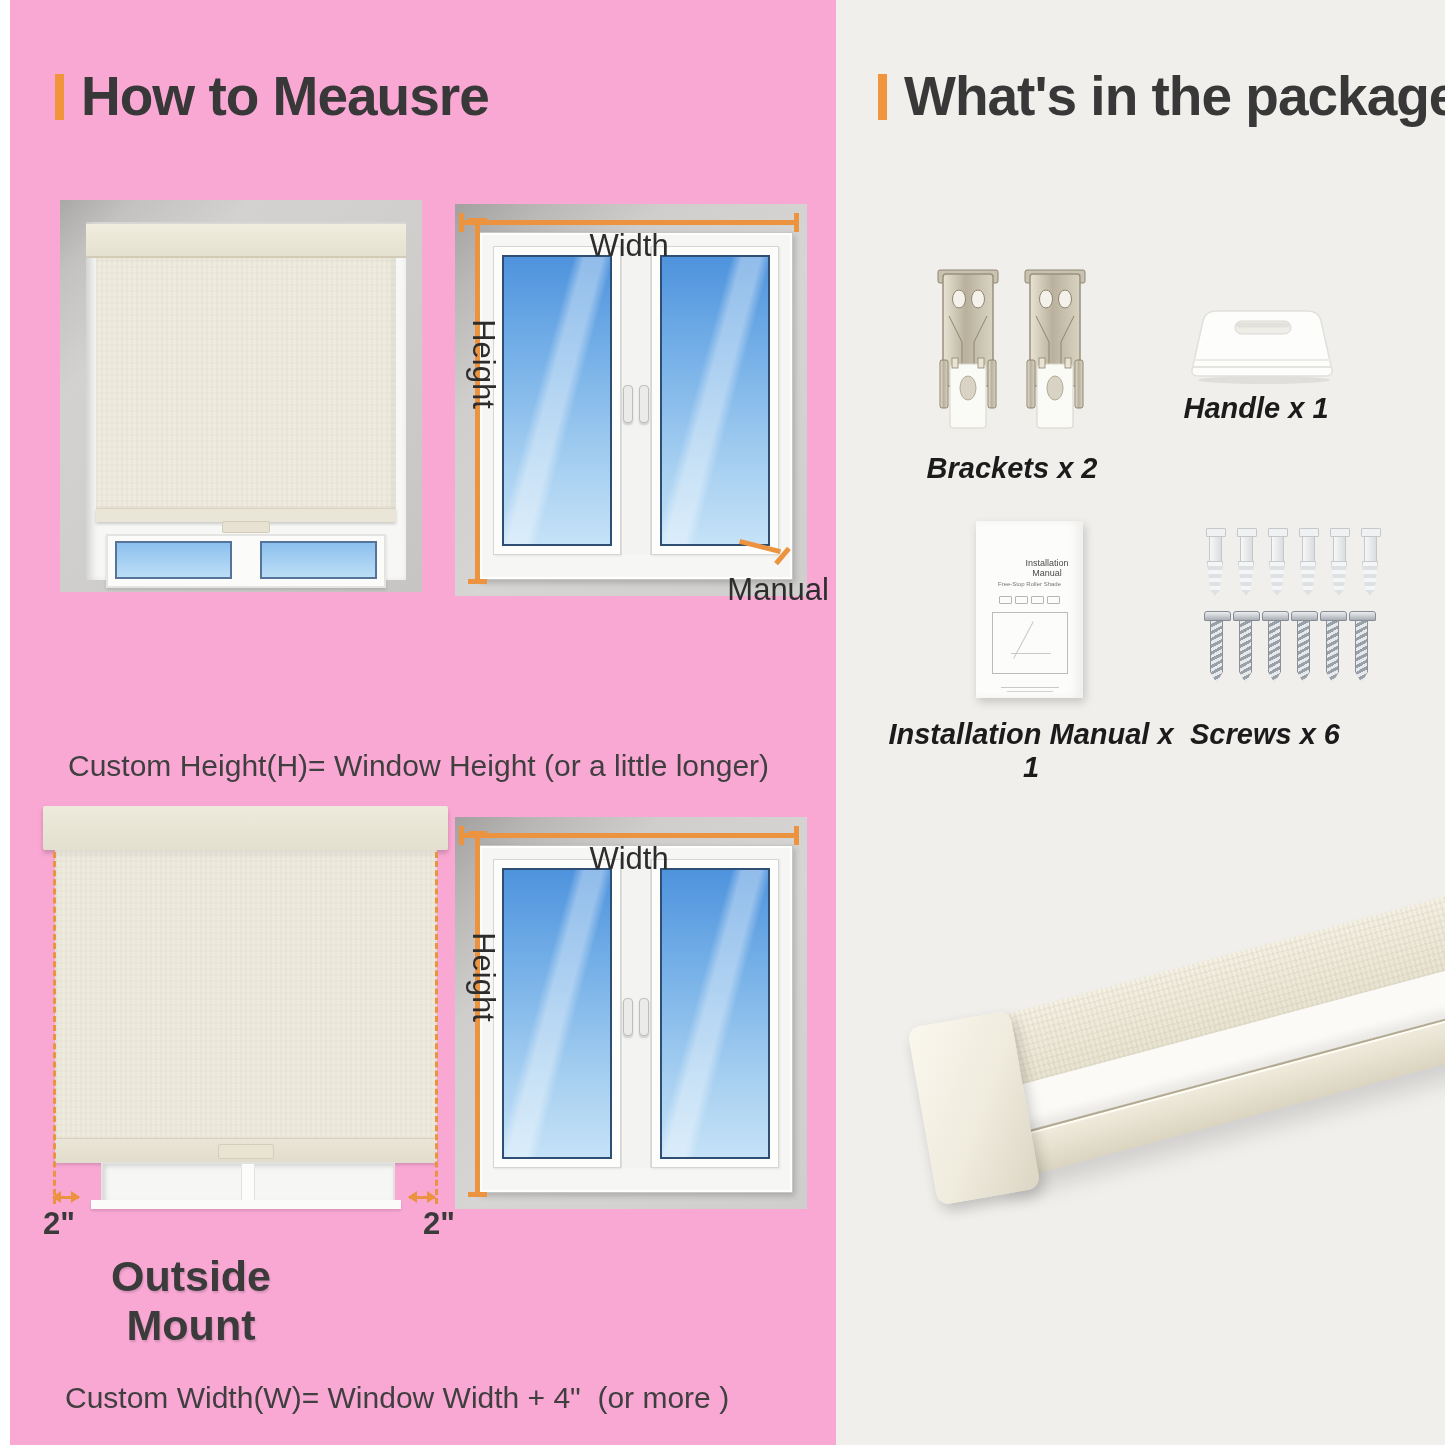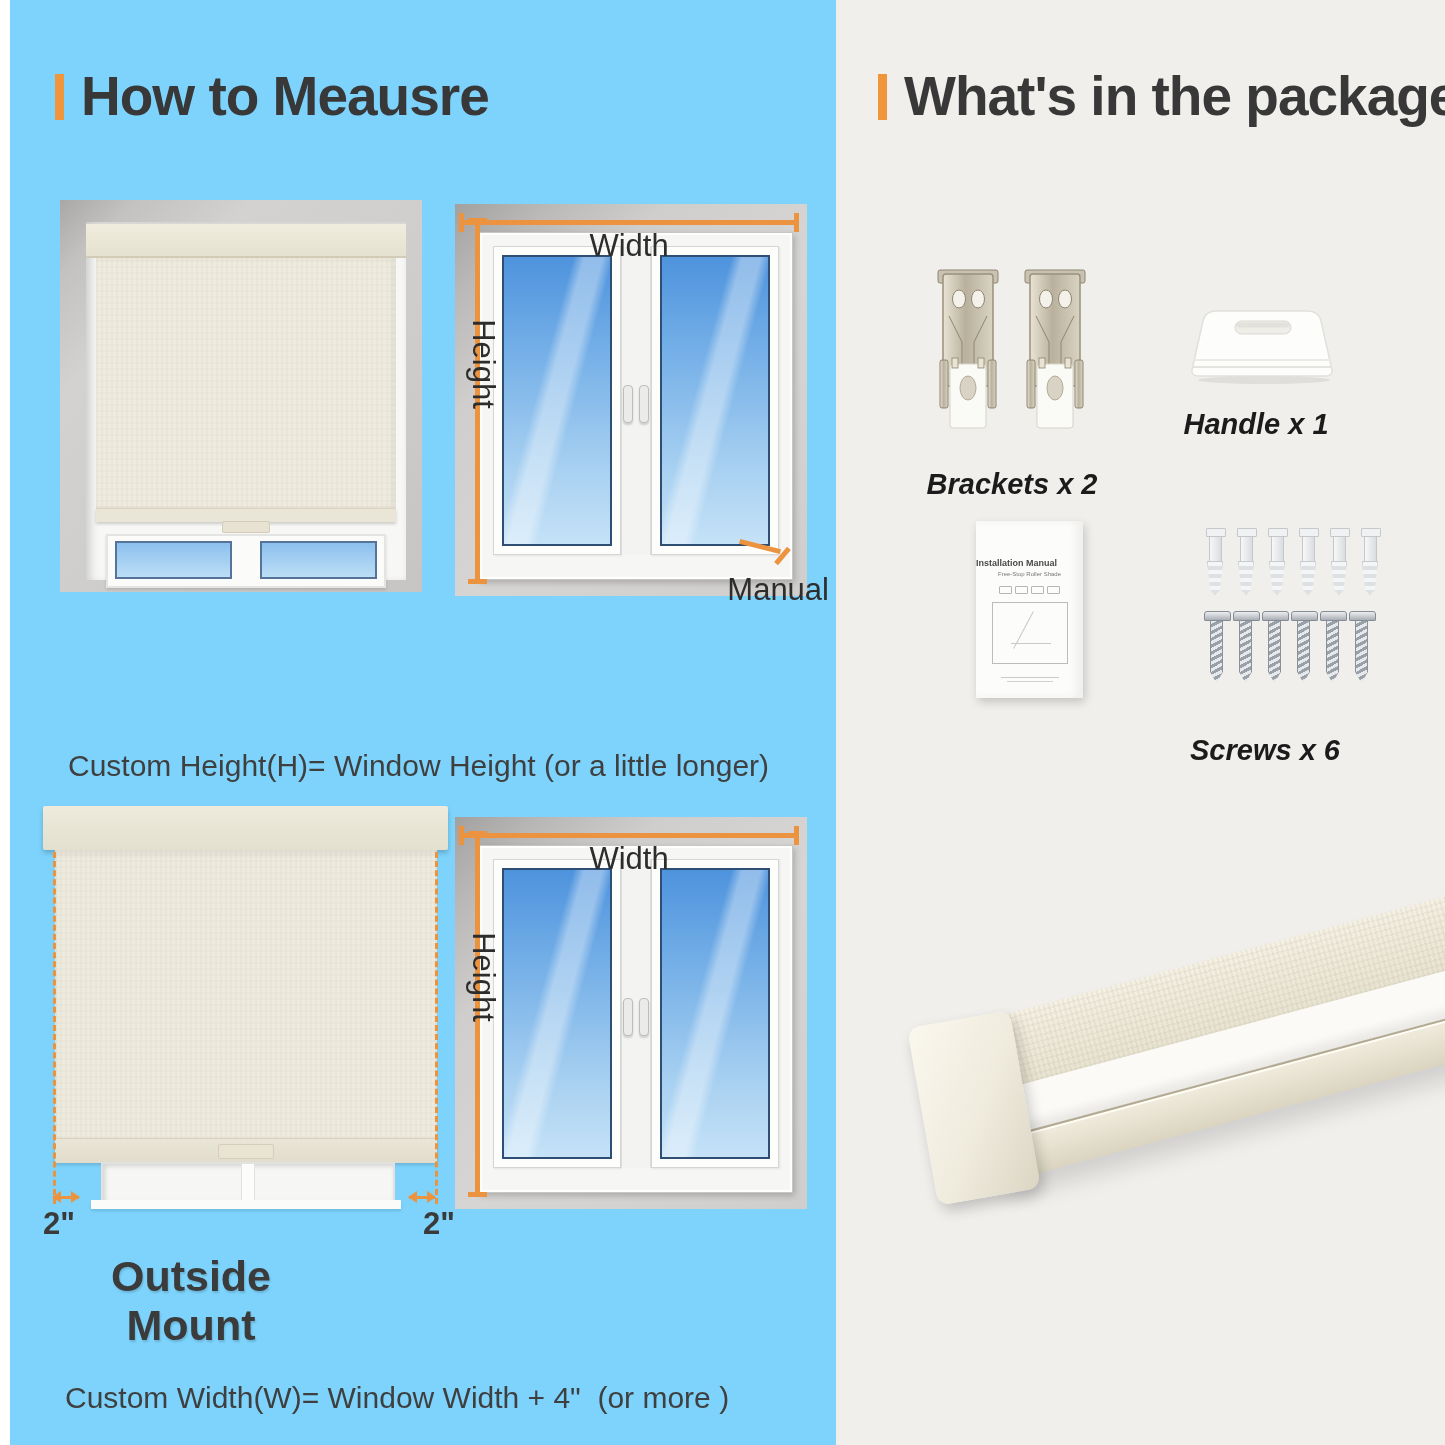--- a/index.html
+++ b/index.html
@@ -1,20 +1,20 @@
 <!DOCTYPE html>
 <html><head>
 <meta charset="utf-8">
 <style>
   html,body{margin:0;padding:0;background:#ffffff;}
   #canvas{position:relative;width:1445px;height:1445px;background:#ffffff;overflow:hidden;
           font-family:"Liberation Sans","DejaVu Sans",sans-serif;}
 
   
-  .panel-left{position:absolute;left:10px;top:0;width:826px;height:1445px;background:#7dd3fc;}
+  .panel-left{position:absolute;left:10px;top:0;width:826px;height:1445px;background:#f9a8d4;}
   .panel-right{position:absolute;left:836px;top:0;width:609px;height:1445px;background:#f1efec;overflow:hidden;}
 
   
   .sec-header{position:absolute;display:flex;align-items:flex-start;}
   .accent-bar{width:9px;height:46px;background:#F0953C;margin-top:6px;}
   .sec-title{margin-left:17px;font-size:55px;font-weight:700;color:#383838;letter-spacing:-1px;line-height:56px;white-space:nowrap;}
 
   
   .photo1{position:absolute;left:50px;top:200px;width:362px;height:392px;
           background:linear-gradient(135deg,#a9a8a6 0%,#c3c2c0 10%,#d3d2d0 26%,#cecdcb 60%,#c6c5c3 100%);}
@@ -97,28 +97,28 @@
   .p2-dash.l{left:10px;} .p2-dash.r{left:392px;}
   .arr{position:absolute;top:390px;width:26px;height:3px;background:#EC9340;}
   .arr::before,.arr::after{content:"";position:absolute;top:-5px;border-top:6px solid transparent;border-bottom:6px solid transparent;}
   .arr::before{left:-1px;border-right:9px solid #EC9340;}
   .arr::after{right:-1px;border-left:9px solid #EC9340;}
   .arr.l{left:10px;} .arr.r{left:366px;}
   .ov-label{position:absolute;top:400px;font-size:31px;font-weight:700;color:#3a3a3a;}
   .ov-label.l{left:0px;} .ov-label.r{left:380px;}
 
   
-  .item-label{position:absolute;font-size:29px;font-weight:700;font-style:italic;color:#1b1b1b;text-align:center;margin-top:16px;}
+  .item-label{position:absolute;font-size:29px;font-weight:700;font-style:italic;color:#1b1b1b;text-align:center;}
   .bracket{position:absolute;top:268px;width:64px;height:166px;}
   .bracket.b1{left:100px;} .bracket.b2{left:187px;}
   .handle-img{position:absolute;left:344px;top:306px;width:164px;height:80px;}
   
   .manual{position:absolute;left:140px;top:521px;width:107px;height:177px;background:#fcfcfb;
            box-shadow:2px 4px 9px rgba(0,0,0,0.18), inset -7px 0 9px rgba(0,0,0,0.05);}
-  .manual-title{margin-top:37px;text-align:left;font-size:9px;font-weight:700;color:#4a4a4a;}
+  .manual-title{margin-top:37px;text-align:center;font-size:9px;font-weight:400;color:#4a4a4a;margin-left:35px;}
   .manual-sub{margin-top:3px;text-align:center;font-size:6px;color:#787878;}
   .manual-marks{margin:9px auto 0;width:62px;display:flex;justify-content:space-between;}
   .manual-marks span{display:block;width:11px;height:6px;border:1px solid #b5b5b3;border-radius:1px;}
   .manual-box{margin:8px auto 0;width:74px;height:60px;border:1px solid #bcbcba;position:relative;overflow:hidden;}
   .manual-box::before{content:"";position:absolute;left:18px;top:40px;width:40px;height:1px;background:#c9c9c7;}
   .manual-box::after{content:"";position:absolute;left:30px;top:6px;width:1px;height:42px;background:#c9c9c7;transform:rotate(28deg);}
   .manual-foot{margin:13px auto 0;width:58px;height:1px;background:#c9c9c7;}
   .manual-foot2{margin:3px auto 0;width:46px;height:1px;background:#d2d2d0;}
   
   .anchors-row{position:absolute;left:370px;top:528px;display:flex;gap:13px;}
@@ -317,20 +317,21 @@
       <div class="manual-marks">
           <span></span>
           <span></span>
           <span></span>
           <span></span>
         </div>
       <div class="manual-box"></div>
       <div class="manual-foot"></div>
       <div class="manual-foot2"></div>
     </div>
+    <div class="item-label" style="left:45px;top:718px;width:300px;">Installation Manual x 1</div>
 
     <div class="anchors-row">
       <div class="anchor">
           <div class="a-cap"></div>
           <div class="a-body"></div>
           <div class="a-ribs"></div>
         </div>
       <div class="anchor">
           <div class="a-cap"></div>
           <div class="a-body"></div>

